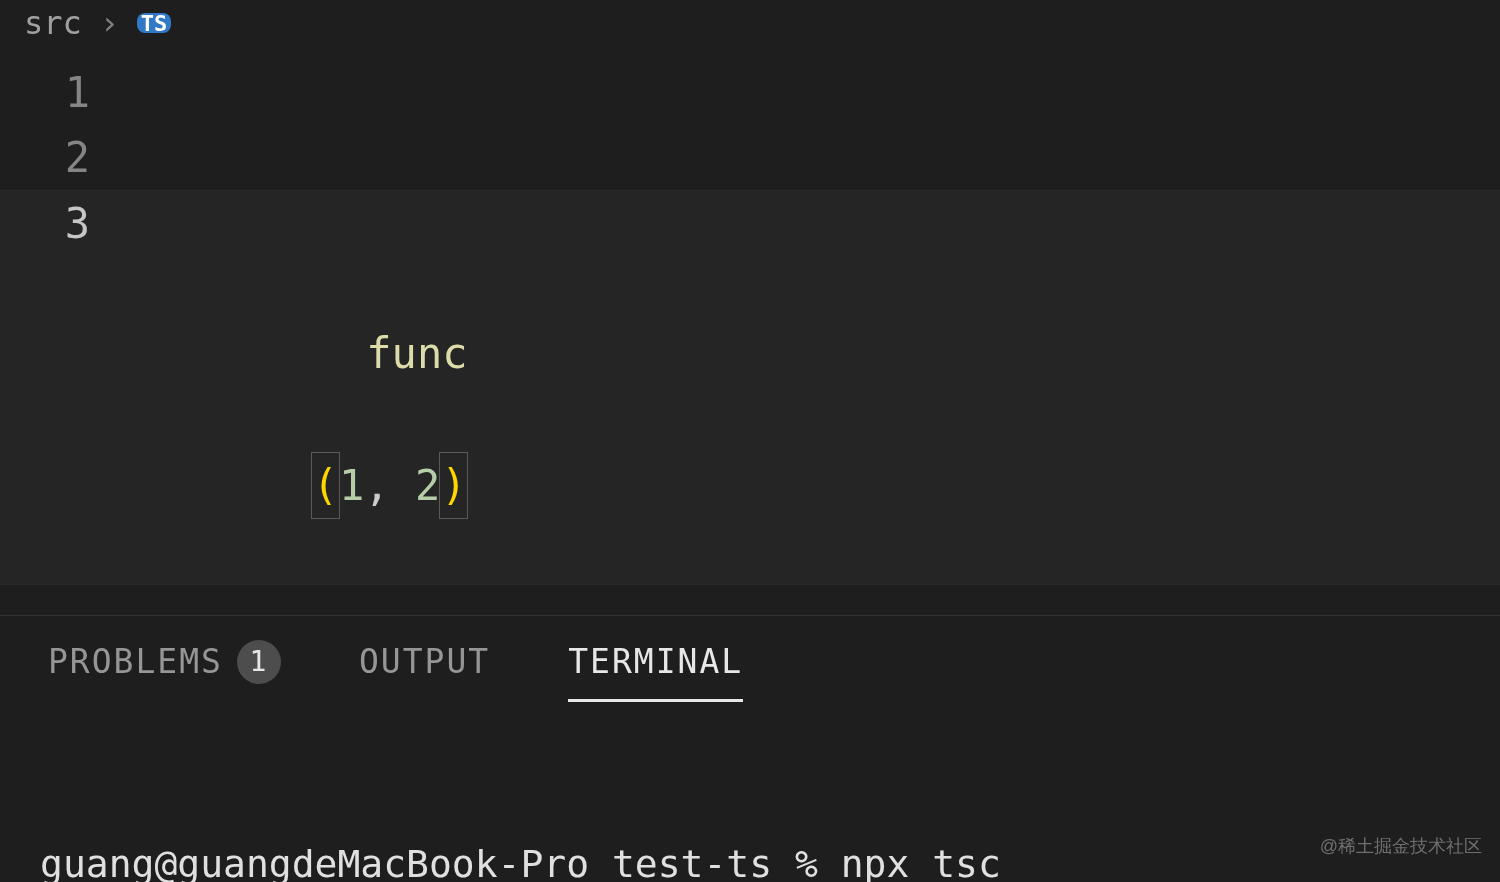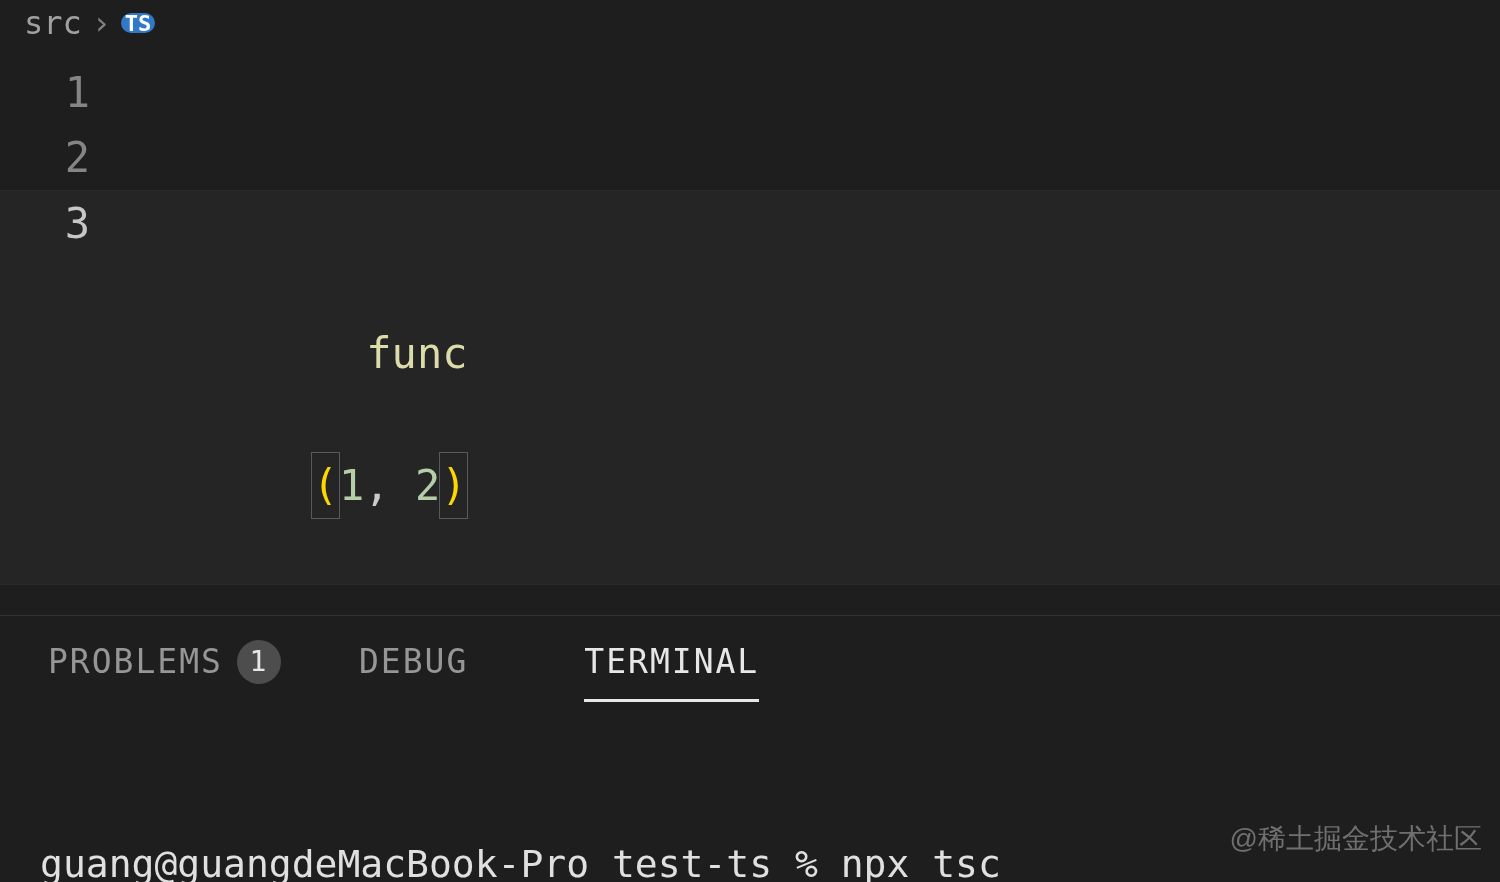--- a/index.html
+++ b/index.html
@@ -10,37 +10,38 @@
       font-family: 'Menlo', 'Monaco', 'Consolas', monospace;
       color: #cccccc;
       overflow: hidden;
     }
     .breadcrumb {
       display: flex;
       align-items: center;
       padding: 4px 24px 8px 24px;
       font-size: 32px;
       color: #a0a0a0;
+      gap: 8px;
     }
     .breadcrumb .chevron {
       margin: 0 10px;
       color: #808080;
     }
     .ts-icon {
       width: 34px;
       height: 20px;
       background: #3178c6;
       color: #fff;
       font-size: 22px;
       font-weight: bold;
       display: inline-flex;
       align-items: center;
       justify-content: center;
       margin-right: 10px;
-      border-radius: 16px;
+      border-radius: 8px;
     }
     .editor {
       padding: 10px 0 30px 0;
       font-size: 42px;
       line-height: 1.55;
     }
     .code-line {
       display: flex;
       align-items: flex-start;
     }
@@ -99,21 +100,20 @@
       display: flex;
       align-items: center;
       gap: 14px;
       padding-bottom: 18px;
       border-bottom: 3px solid transparent;
       cursor: pointer;
     }
     .panel-tab.active {
       color: #e7e7e7;
       border-bottom-color: #e7e7e7;
-      margin-left: 38px;
     }
     .badge {
       display: inline-flex;
       align-items: center;
       justify-content: center;
       min-width: 44px;
       height: 44px;
       border-radius: 22px;
       background: #4d4d4d;
       color: #e7e7e7;
@@ -125,21 +125,21 @@
       line-height: 1.38;
       white-space: pre;
       color: #e0e0e0;
     }
     .term-line { display: block; }
     .watermark {
       position: absolute;
       right: 18px;
       bottom: 24px;
       color: #6f6f6f;
-      font-size: 28px;
+      font-size: 18px;
       font-family: -apple-system, sans-serif;
     }
     .filelabel { color: #cccccc; }
     svg.wave path { stroke: #f14c4c; stroke-width: 2.2; fill: none; }
   </style>
 </head>
 <body>
 
 <div class="breadcrumb">
   <span>src</span>
@@ -170,21 +170,21 @@
 </div>
 
 <div class="panel-divider"></div>
 
 <div class="panel-tabs">
   <div class="panel-tab">
     <span>PROBLEMS</span>
     <span class="badge">1</span>
   </div>
   <div class="panel-tab">
-    <span>DEBUG</span>
+    <span>OUTPUT</span>
   </div>
   <div class="panel-tab active">
     <span>TERMINAL</span>
   </div>
 </div>
 
 <div class="terminal">
   <span class="term-line"><span>guang@guangdeMacBook-Pro test-ts % </span><span>npx tsc</span></span>
   
 

